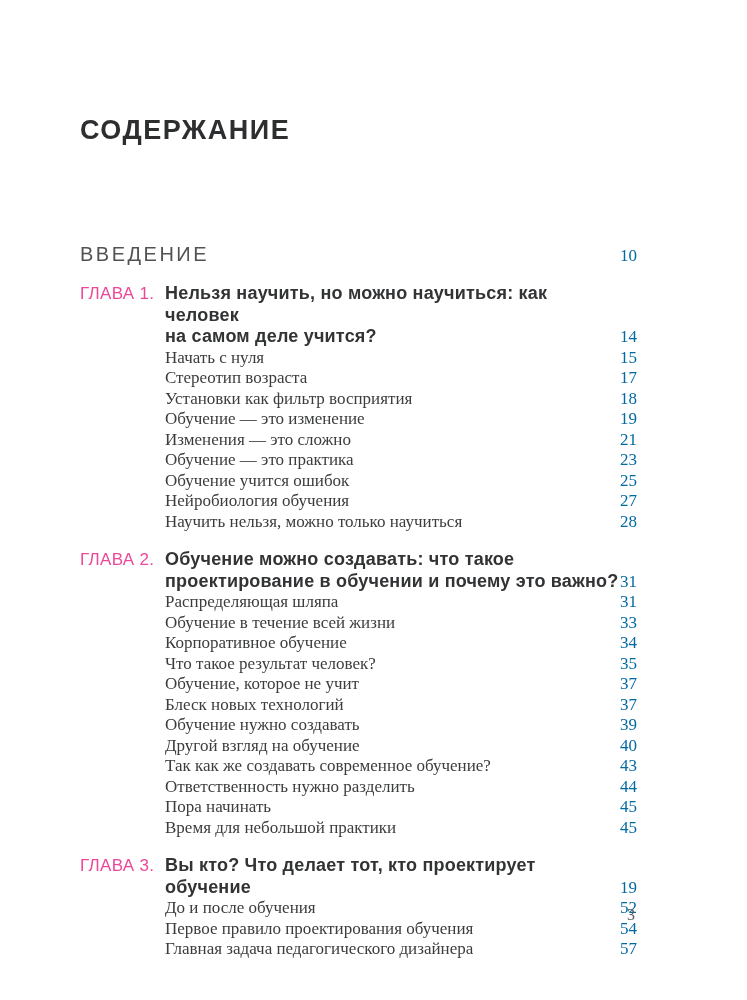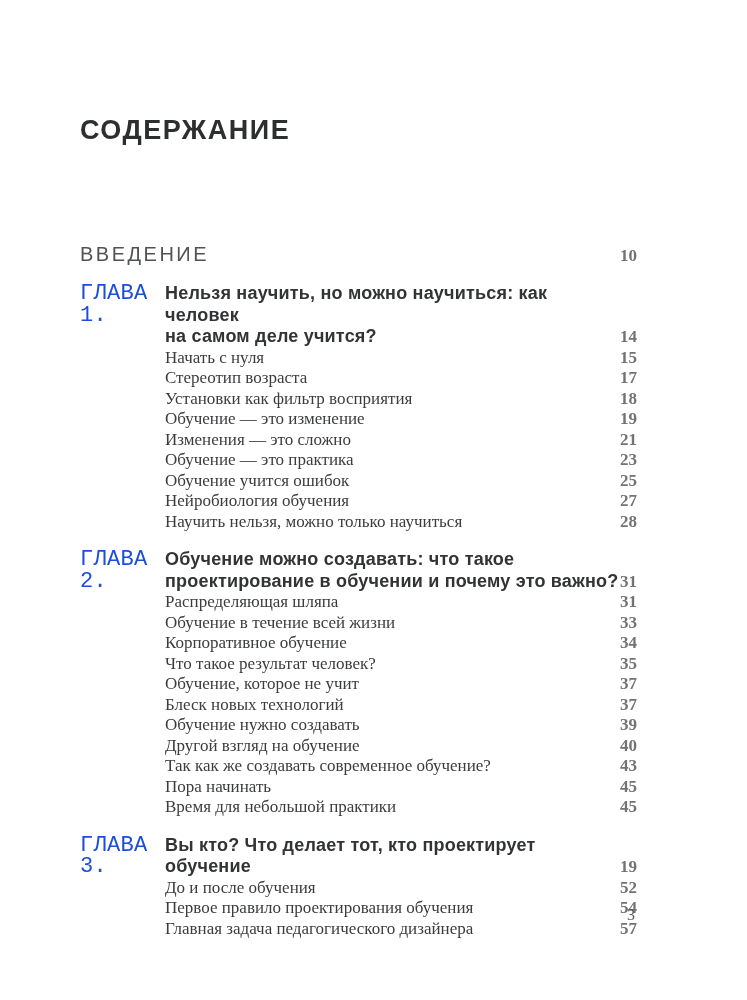--- a/index.html
+++ b/index.html
@@ -45,43 +45,41 @@
   .intro-label {
     flex: 1;
     font-size: 20px;
     letter-spacing: 2.5px;
     color: #515254;
   }
   .num {
     flex: none;
     font-family: "Liberation Serif", serif;
     font-size: 17px;
-    color: #737373;
+    color: #0369a1;
     text-align: left;
-    font-weight: bold;
   }
   .chapters {
     margin-top: 17px;
   }
   .chapter {
     margin-bottom: 17px;
   }
   .ch-head {
     display: flex;
     align-items: stretch;
   }
   .ch-label {
     flex: none;
     width: 85px;
-    font-size: 22px;
+    font-size: 17px;
     letter-spacing: 0.3px;
     line-height: 21.5px;
-    color: #1d4ed8;
+    color: #ec4899;
     align-self: flex-start;
-    font-family: Liberation Mono, monospace;
   }
   .ch-title {
     flex: 1;
     font-size: 18px;
     font-weight: bold;
     line-height: 21.5px;
     letter-spacing: 0.2px;
     color: #323335;
   }
   .ch-page {
@@ -232,20 +230,24 @@
   <div class="row item-row">
     <span class="item-title">Другой взгляд на обучение</span>
     <span class="num">40</span>
   </div>
 
   <div class="row item-row">
     <span class="item-title">Так как же создавать современное обучение?</span>
     <span class="num">43</span>
   </div>
 
+  <div class="row item-row">
+    <span class="item-title">Ответственность нужно разделить</span>
+    <span class="num">44</span>
+  </div>
 
   <div class="row item-row">
     <span class="item-title">Пора начинать</span>
     <span class="num">45</span>
   </div>
 
   <div class="row item-row">
     <span class="item-title">Время для небольшой практики</span>
     <span class="num">45</span>
   </div>

